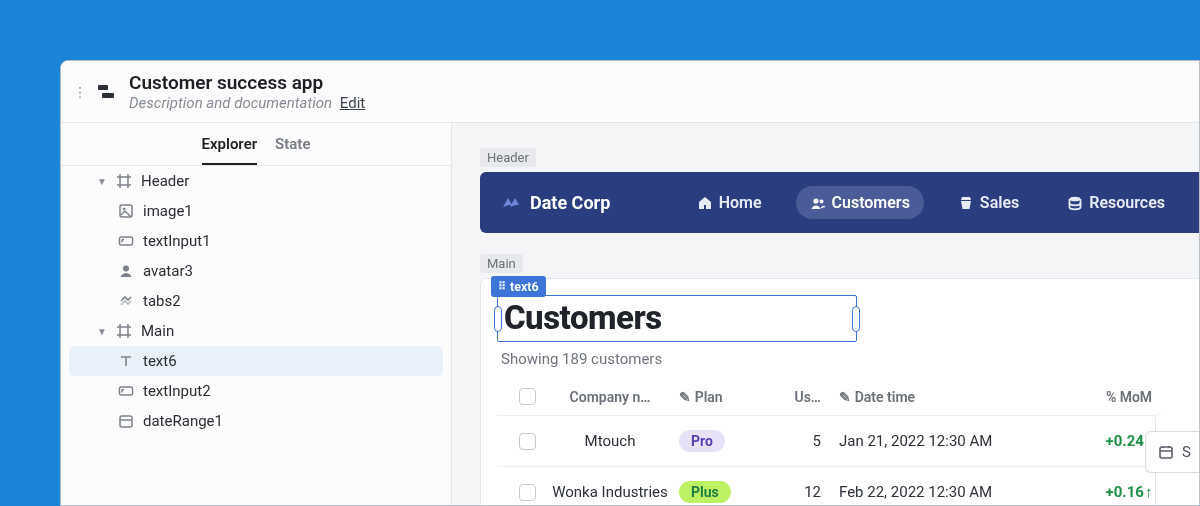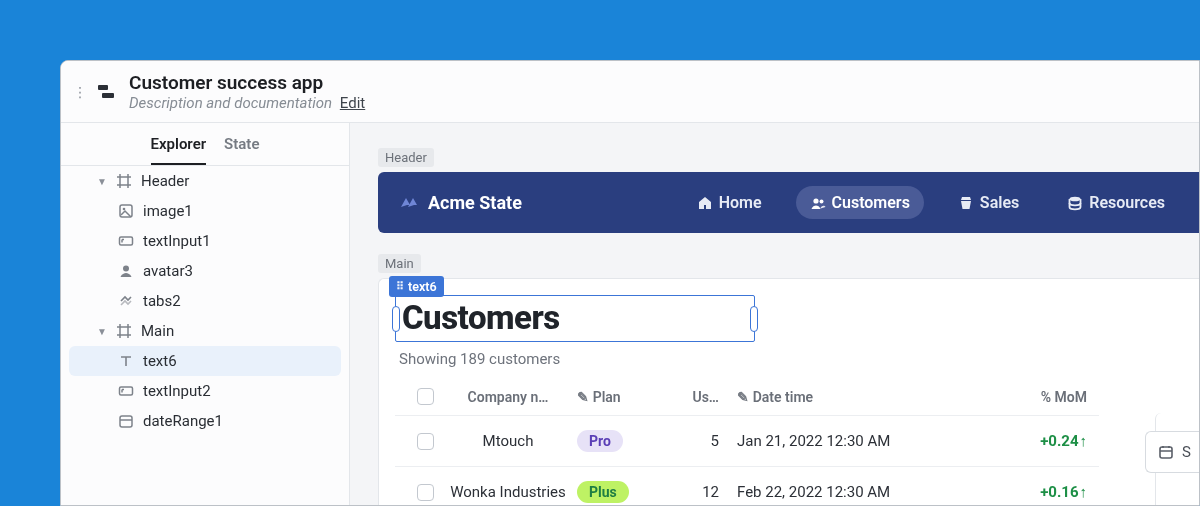--- a/index.html
+++ b/index.html
@@ -44,21 +44,21 @@
     .app-subtitle .edit { font-style:normal; color:#3e444c; margin-left:4px; cursor:pointer;text-decoration:underline; }
 
     
     .body {
       display:flex;
       flex:1;
       min-height:0;
     }
 
     
-    .sidebar { width:289px; border-right:1px solid #e3e6ea; background:#fcfcfd; display:flex; flex-direction:column; }
+    .sidebar { width:391px; border-right:1px solid #e3e6ea; background:#fcfcfd; display:flex; flex-direction:column; }
     .sidebar-tabs { display:flex; gap:18px; justify-content:center; padding:12px 0 0 0; border-bottom:1px solid #e3e6ea; }
     .sidebar-tab { font-size:15px; font-weight:600; color:#767b83; padding-bottom:10px; cursor:pointer; }
     .sidebar-tab.active { color:#1d1f23; border-bottom:2px solid #1d1f23; }
 
     .components-label { font-size:15px; color:#7e838b; padding:14px 16px 8px 16px; }
 
     .tree { padding:0 8px 0 8px; }
     .tree-row { display:flex; align-items:center; gap:8px; padding:6px 8px; font-size:15px; color:#2a2e34; border-radius:6px; cursor:pointer; }
     .tree-row.indent1 { padding-left:28px; }
     .tree-row.indent2 { padding-left:48px; }
@@ -107,21 +107,21 @@
     
     .table { width:704px; margin-top:8px; }
     .thead, .trow { display:flex; align-items:center; border-bottom:1px solid #eceef1; }
     .thead { color:#6a6f78; font-size:14px; font-weight:600; padding:10px 8px;}
     .trow { padding:14px 8px; font-size:15px; color:#2c3037;}
     .col-check { width:44px; display:flex; justify-content:center;}
     .col-company { width:130px; overflow:hidden; text-overflow:ellipsis; white-space:nowrap; padding-right:8px;text-align:center;}
     .col-plan { width:100px;}
     .col-users { width:60px; text-align:right; padding-right:18px;}
     .col-date { width:230px;}
-    .col-mom { width:120px; text-align:right; font-weight:700; color:#1d8f46;}
+    .col-mom { width:120px; text-align:center; font-weight:700; color:#1d8f46;}
     .checkbox { width:17px; height:17px; border:1.5px solid #c3c8cf; border-radius:4px; background:#fff;}
     .pencil { color:#777c84; margin-right:4px;}
     .pill { display:inline-block; padding:3px 12px; border-radius:14px; font-size:14px; font-weight:700;}
     .pill.pro { background:#e7e2f7; color:#5b3fb6;}
     .pill.plus { background:#bef264; color:#1f7e43;}
     .arrow-up::after{content:"↑"; font-weight:700; margin-left:1px;}
   </style>
 </head>
 <body>
 
@@ -238,21 +238,21 @@
     </div>
 
     <div class="canvas">
       <div class="section-tag">Header</div>
       <div class="hdr-bar">
         <div class="hdr-logo">
           <svg width="22" height="22" viewBox="0 0 22 22">
               <path d="M3 15 L8 6 L12 13 L9 13 Z" fill="#6f86d6"></path>
               <path d="M10 15 L15 6 L19 13 L16 13 Z" fill="#6f86d6"></path>
             </svg>
-          <span>Acme State</span>
+          <span>Date Corp</span>
         </div>
         <div class="hdr-spacer"></div>
         <div class="hdr-link">
           <svg width="16" height="16" viewBox="0 0 16 16" fill="currentColor">
               <path d="M8 2l6 5v7H9v-4H7v4H2V7z"></path>
             </svg>
           <span>Home</span>
         </div>
         <div class="hdr-link active">
           <svg width="16" height="16" viewBox="0 0 16 16" fill="currentColor">

